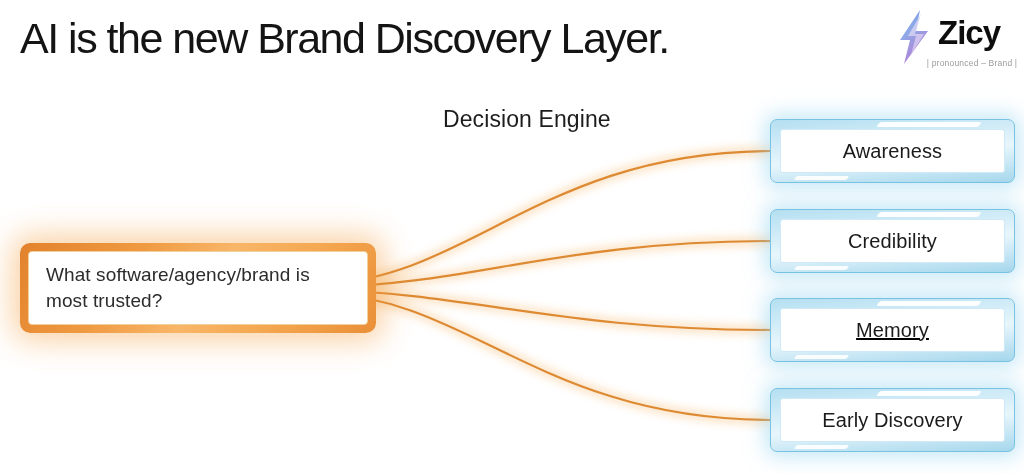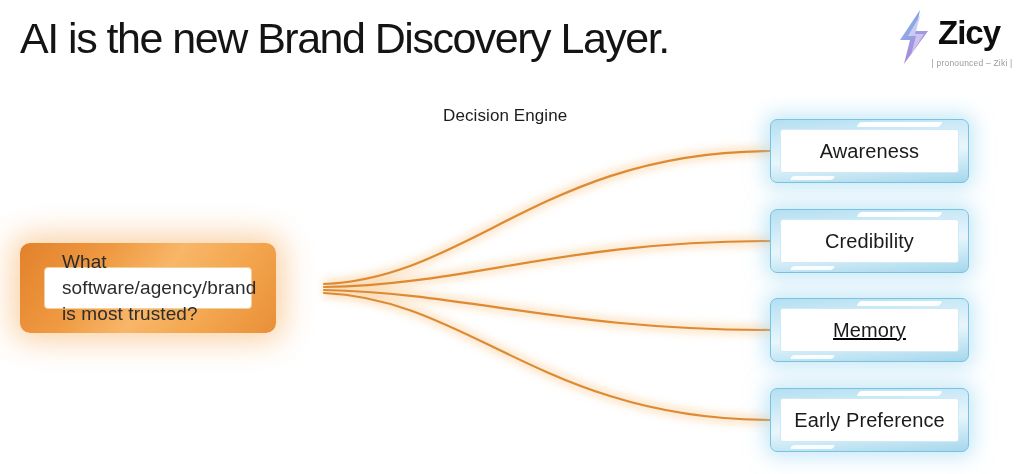--- a/index.html
+++ b/index.html
@@ -35,48 +35,48 @@
   }
   .logo-tagline {
     position: absolute; left: 30px; top: 50px; width: 96px;
     font-size: 8.5px; color: #9b9b9b; text-align: center; letter-spacing: .2px;
     white-space: nowrap;
   }
 
   
   .engine-label {
     position: absolute; left: 443px; top: 106px;
-    font-size: 17px; color: #1d1d1f; letter-spacing: .1px;
+    font-size: 23px; color: #1d1d1f; letter-spacing: .1px;
   }
 
   
   .wires { position: absolute; left: 0; top: 0; width: 1024px; height: 474px; z-index: 1; }
 
   
   .source-box {
-    position: absolute; left: 20px; top: 243px; width: 256px; height: 90px;
-    border-radius: 10px; padding: 24px; z-index: 2;
+    position: absolute; left: 20px; top: 243px; width: 356px; height: 90px;
+    border-radius: 10px; padding: 8px; z-index: 2;
     background: linear-gradient(125deg, #e2812c 0%, #ef9a42 30%, #f8b668 52%, #f4a851 72%, #e98f38 100%);
     box-shadow: 0 0 30px 8px rgba(245, 156, 58, 0.45);
   }
   .source-inner {
     width: 100%; height: 100%;
     background: #ffffff;
     border-radius: 4px;
     border: 1px solid #f3cf9c;
     display: flex; align-items: center;
   }
   .source-text {
     padding: 0 14px 0 17px;
     font-size: 19px; line-height: 1.38; color: #2c2c2e; letter-spacing: .1px;
   }
 
   
   .out-box {
-    position: absolute; left: 770px; width: 199px; height: 64px;
+    position: absolute; left: 770px; width: 245px; height: 64px;
     border-radius: 7px; padding: 9px; z-index: 2;
     background: linear-gradient(175deg, #b4dff1 0%, #d8eff9 38%, #e8f6fc 55%, #a5d7ec 100%);
     border: 1px solid #79c2e1;
     box-shadow: 0 0 20px 5px rgba(150, 214, 240, 0.55);
   }
   .out-box::before {            
     content: ""; position: absolute; top: 2px; right: 14%;
     width: 42%; height: 5px; background: rgba(255,255,255,.95);
     transform: skewX(-35deg); border-radius: 2px;
   }
@@ -114,21 +114,21 @@
         </linearGradient>
         <linearGradient id="boltGrad2" x1="0" y1="0" x2="0.4" y2="1">
           <stop offset="0" stop-color="#cfe2f8"></stop>
           <stop offset="1" stop-color="#d9c2ee"></stop>
         </linearGradient>
       </defs>
       <path d="M24 0 L4 30 L14 30 L8 54 L32 21 L20 21 Z" fill="url(#boltGrad)"></path>
       <path d="M25 4 L12 26 L20 26 L15 45 L28 24 L19 24 Z" fill="url(#boltGrad2)" opacity="0.85"></path>
     </svg>
     <div class="logo-word">Zicy</div>
-    <div class="logo-tagline">| pronounced – Ziki |</div>
+    <div class="logo-tagline">| pronounced – Brand |</div>
   </div>
 
   <div class="engine-label">Decision Engine</div>
 
   <svg class="wires" viewBox="0 0 1024 474" xmlns="http://www.w3.org/2000/svg">
     <defs>
       <filter id="softGlow" x="-30%" y="-30%" width="160%" height="160%">
         <feGaussianBlur stdDeviation="5"></feGaussianBlur>
       </filter>
     </defs>
@@ -167,17 +167,17 @@
   </div>
 
   <div class="out-box out-memory">
     <div class="out-inner">
       <div class="out-label">Memory</div>
     </div>
   </div>
 
   <div class="out-box out-early">
     <div class="out-inner">
-      <div class="out-label">Early Preference</div>
+      <div class="out-label">Early Discovery</div>
     </div>
   </div>
 
 </div>
 
 </body></html>

